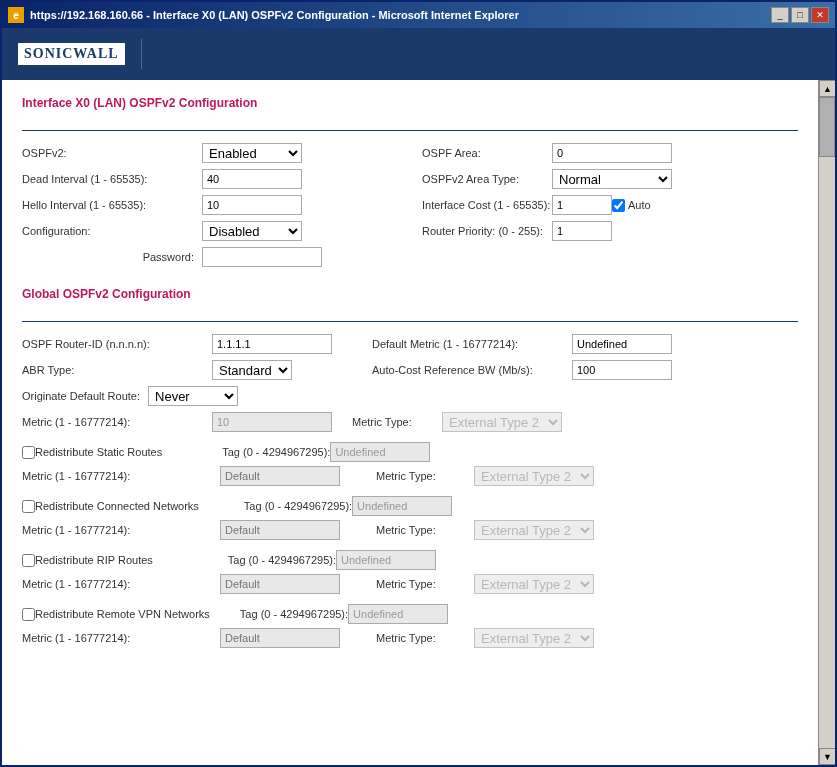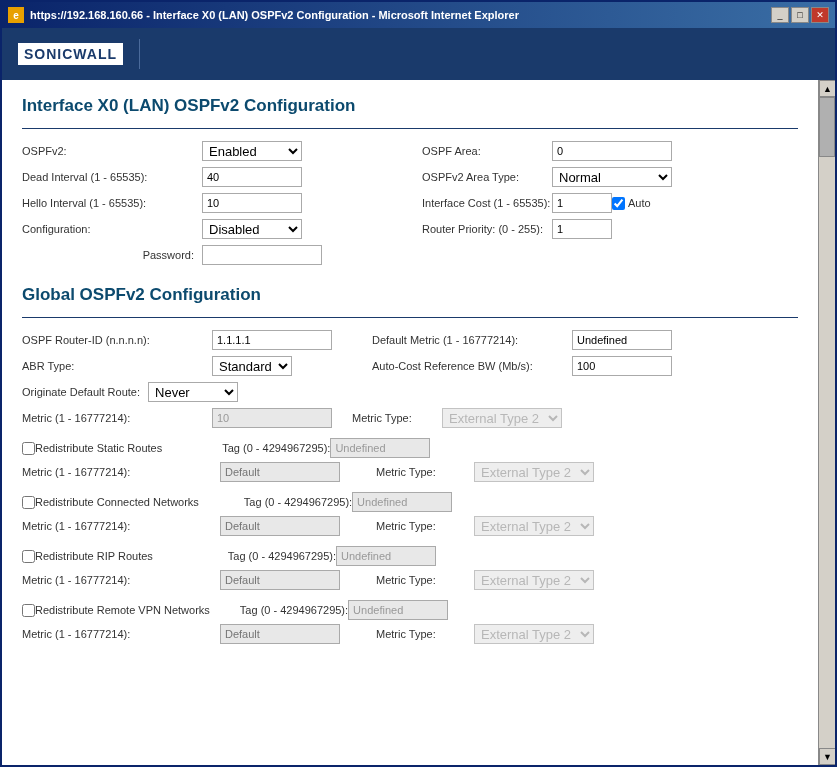--- a/index.html
+++ b/index.html
@@ -81,20 +81,21 @@
       display: flex;
       align-items: center;
       gap: 8px;
     }
 
     .logo-box {
       background: white;
       padding: 3px 6px;
       display: flex;
       align-items: center;
+      font-family: Liberation Serif, serif;
     }
 
     .logo-text {
       color: #1a3a6b;
       font-weight: bold;
       font-size: 14px;
       letter-spacing: 1px;
     }
 
     .header-divider {
@@ -153,25 +154,25 @@
       position: absolute;
       top: 0;
       left: 0;
       right: 0;
       height: 60px;
       background: #b0b0b0;
       border: 1px solid #888;
     }
 
     .section-title {
-      font-size: 17px;
+      font-size: 12px;
       font-weight: bold;
-      color: #0c4a6e;
+      color: #be185d;
       border-bottom: 1px solid #1a3a6b;
-      padding-bottom: 12px;
+      padding-bottom: 20px;
       margin-bottom: 12px;
     }
 
     .section { margin-bottom: 20px; }
 
     .form-row {
       display: flex;
       align-items: center;
       margin-bottom: 6px;
       gap: 0;

